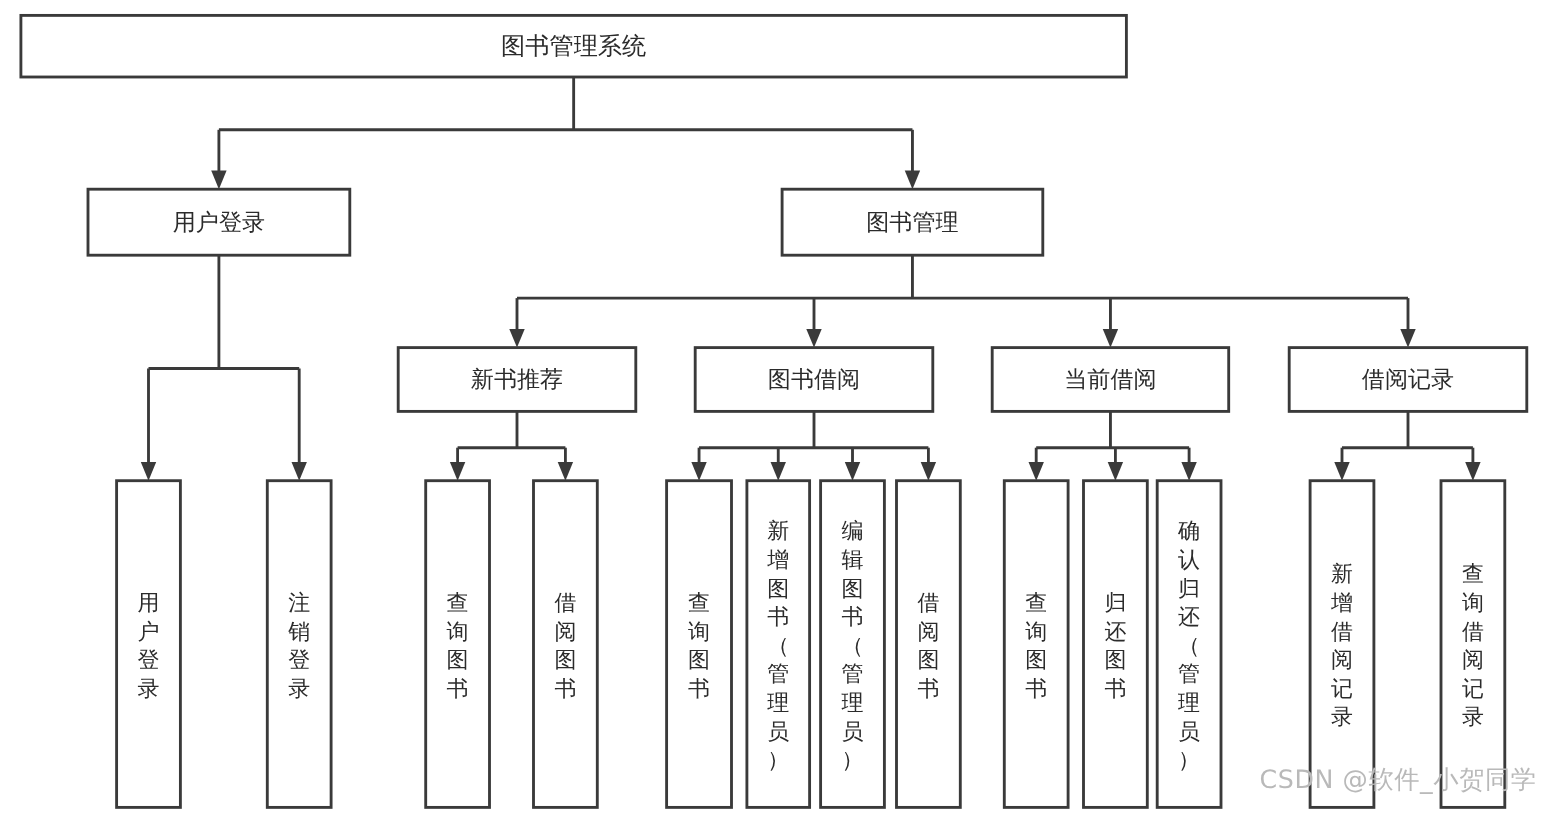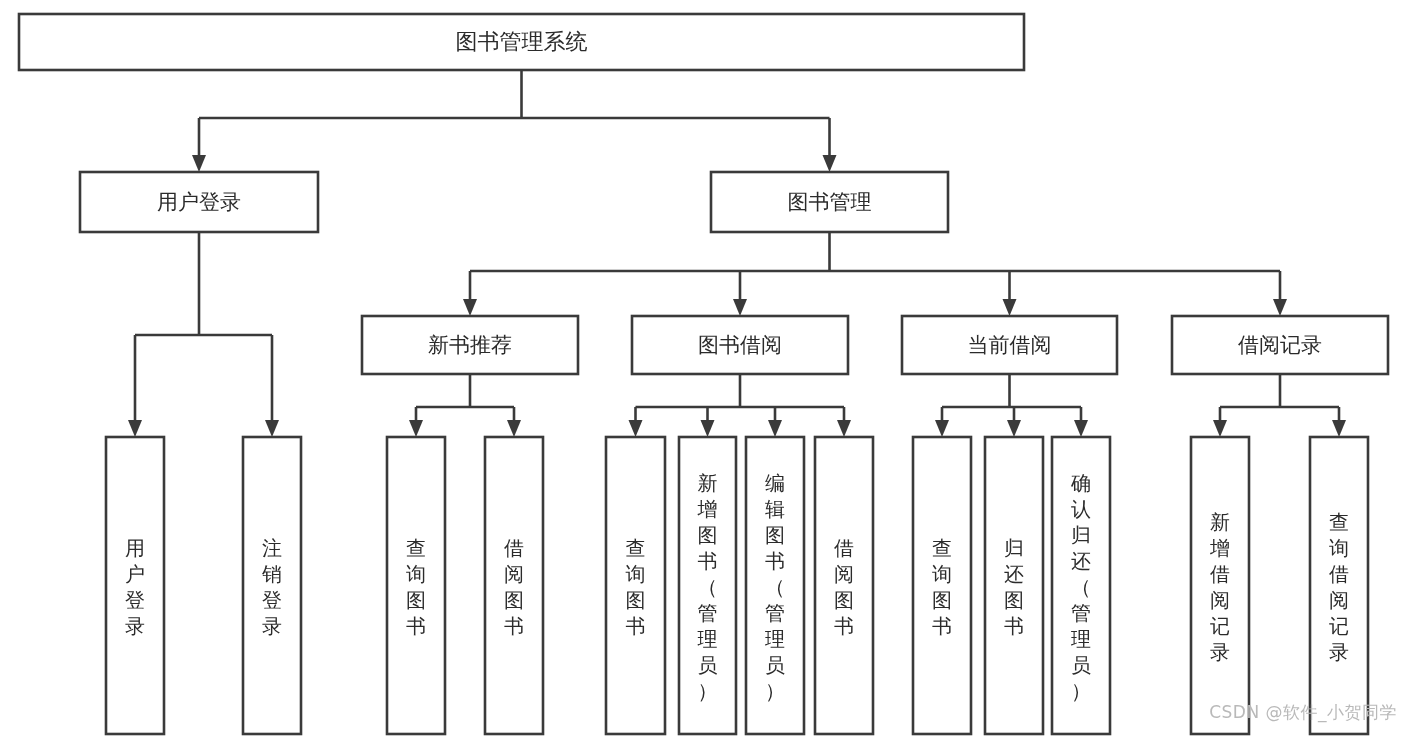--- a/index.html
+++ b/index.html
@@ -57,21 +57,21 @@
   }
   .arrow-head {
     fill: #3a3a3a;
     stroke: none;
   }
   .watermark {
     position: absolute;
     right: 8px;
     bottom: 6px;
     font-family: "DejaVu Sans", "Liberation Sans", sans-serif;
-    font-size: 17px;
+    font-size: 23px;
     color: #b9b9b9;
     letter-spacing: 0.5px;
     white-space: nowrap;
     user-select: none;
   }
 </style>
 </head>
 <body>
 
 <div id="diagram-root">

